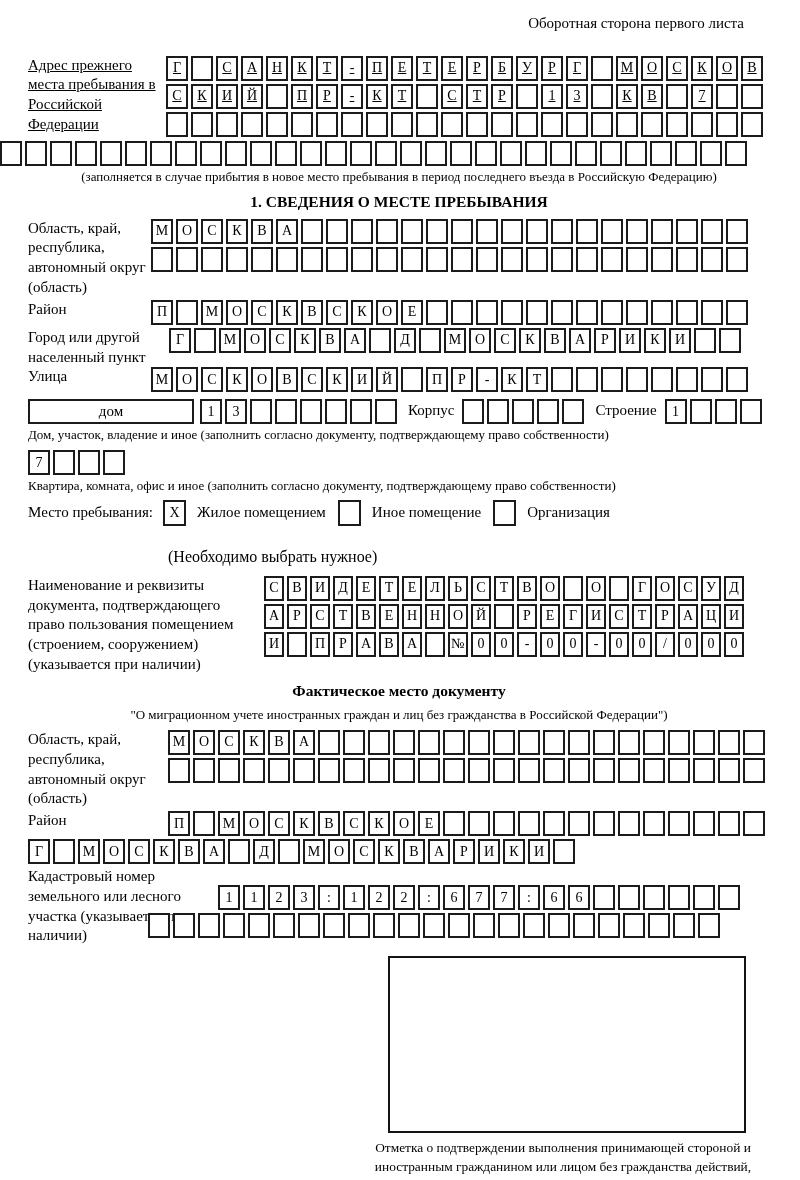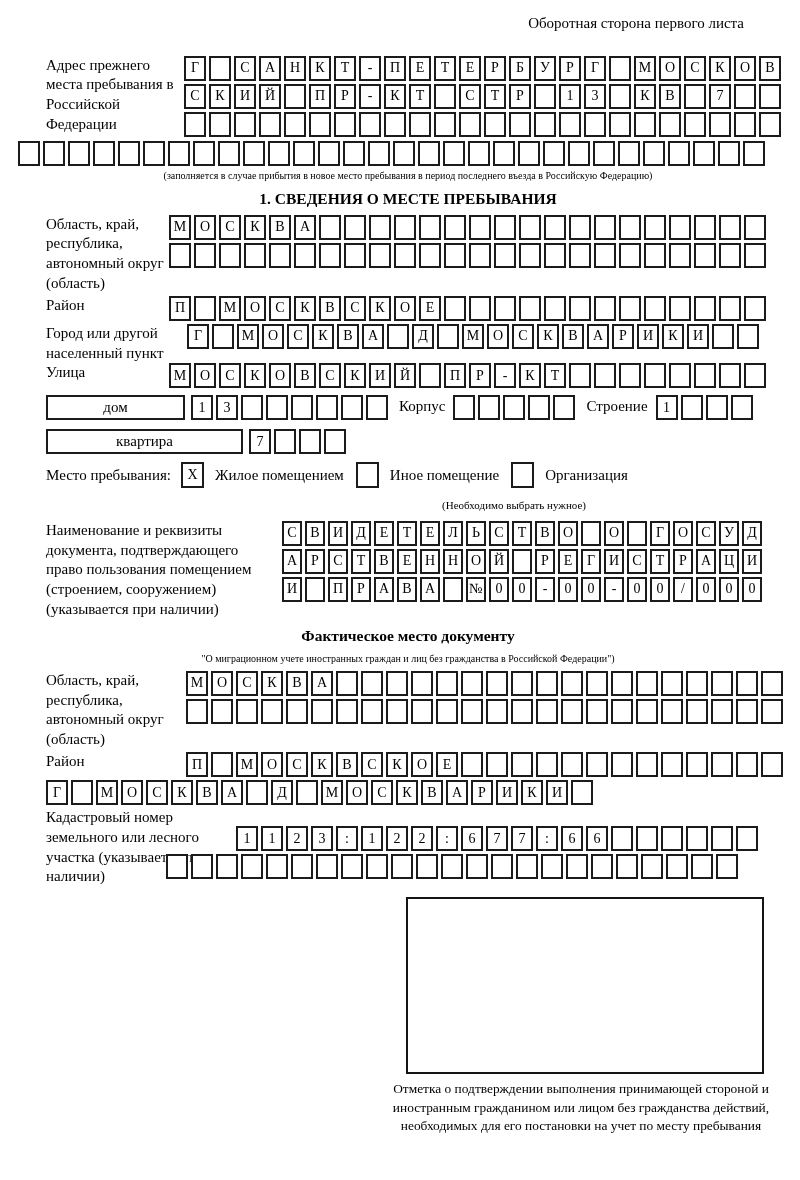--- a/index.html
+++ b/index.html
@@ -1,62 +1,62 @@
 <!DOCTYPE html>
 <html lang="ru"><head>
 <meta charset="utf-8">
 <style>
   html,body{margin:0;padding:0;background:#ffffff;}
   body{
     width:800px;height:1180px;overflow:hidden;color:#000;
     font-family:"Liberation Serif","DejaVu Serif",serif;
     font-size:15px;line-height:1.3;
   }
-  .page{box-sizing:border-box;width:800px;height:1180px;padding:14px 30px 0 46px;}
+  .page{box-sizing:border-box;width:800px;height:1180px;padding:14px 30px 0 28px;}
   .hdr{text-align:right;padding-right:26px;font-size:15px;}
   .flexrow{display:flex;align-items:flex-start;}
   .lbl{flex:0 0 auto;line-height:1.32;}
   .w138{width:138px;}
   .w123{width:123px;}
   .w140{width:140px;}
   .w190{width:190px;}
   .w228{width:228px;}
   .rows{flex:1 1 auto;}
   .cells{display:flex;margin-bottom:3px;flex-wrap:nowrap;}
   .cell{
     box-sizing:border-box;flex:0 0 auto;
     width:22px;height:25px;margin-right:3px;
     border:2px solid #1b1b1b;background:#fff;
     display:flex;align-items:center;justify-content:center;
     font-size:14px;line-height:1;
   }
   .tight .cell{width:20px;}
   .overflow{margin-left:-28px;margin-top:1px;}
-  .note{font-size:10px;}
+  .note{font-size:13px;}
   .center{text-align:center;}
   .sec-title{font-weight:bold;text-align:center;font-size:15.5px;margin:7px 0 6px 0;}
   .fieldbox{
     box-sizing:border-box;height:25px;border:2px solid #1b1b1b;
     display:flex;align-items:center;justify-content:center;flex:0 0 auto;
     font-size:15px;margin-right:6px;background:#fff;
   }
-  .houselbl{width:139px;text-align:center;}
+  .houselbl{width:166px;text-align:center;}
   .aptlbl{width:197px;}
   .inline-lbl{flex:0 0 auto;margin:2px 8px 0 8px;font-size:15px;line-height:1.2;}
   .mt2{margin-top:2px;}
   .mt4{margin-top:4px;}
   .mt6{margin-top:6px;}
-  .mt22{margin-top:22px;}
+  .mt22{margin-top:22px;text-decoration:underline;}
   .stay{display:flex;align-items:center;margin-top:5px;}
   .stay .cells{margin-bottom:0;}
   .stay .cell{width:23px;height:26px;margin-right:0;}
   .stay-gap1{margin-left:10px;}
   .stay-gap2{margin-left:12px;}
   .opt-lbl{margin-left:11px;}
-  .stay-note{margin-left:140px;width:400px;text-align:right;font-size:11px;margin-top:10px;}
+  .stay-note{margin-left:140px;width:400px;text-align:left;font-size:16px;margin-top:21px;}
   .indent18{margin-left:18px;}
   .cad-rows{margin-top:18px;}
   .cad-row2{margin-left:-70px;}
   .stamp-box{
     box-sizing:border-box;margin-left:360px;margin-top:10px;
     width:358px;height:177px;border:2px solid #141414;background:#fff;
   }
   .stamp-note{
     margin-left:326px;width:418px;margin-top:6px;
     font-size:13.4px;line-height:1.38;text-align:center;
@@ -357,30 +357,31 @@
         <span class="cell"></span>
       </div>
     <div class="inline-lbl">Строение</div>
     <div class="cells">
         <span class="cell">1</span>
         <span class="cell"></span>
         <span class="cell"></span>
         <span class="cell"></span>
       </div>
   </div>
+  <div class="note">Дом, участок, владение и иное (заполнить согласно документу, подтверждающему право собственности)</div>
 
   <div class="flexrow mt6">
-    <div class="fieldbox aptlbl">квартира</div>
     <div class="cells">
         <span class="cell">7</span>
         <span class="cell"></span>
         <span class="cell"></span>
         <span class="cell"></span>
       </div>
   </div>
+  <div class="note">Квартира, комната, офис и иное (заполнить согласно документу, подтверждающему право собственности)</div>
 
   <div class="stay">
     <span>Место пребывания:</span>
     <span class="cells stay-gap1">
         <span class="cell">X</span>
       </span>
     <span class="opt-lbl">Жилое помещением</span>
     <span class="cells stay-gap2">
         <span class="cell"></span>
       </span>

